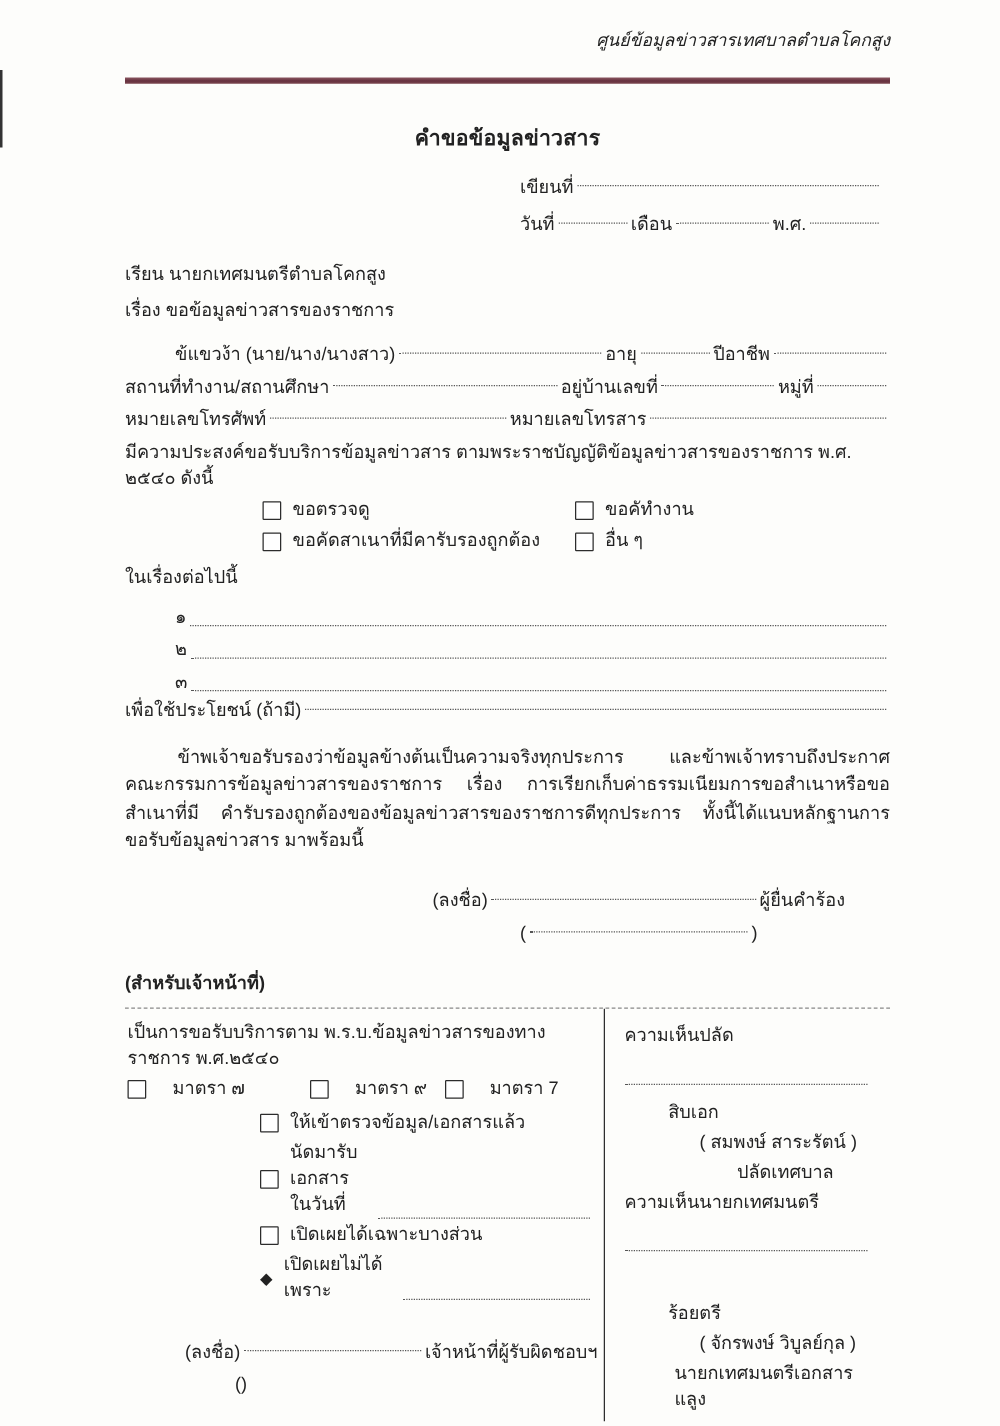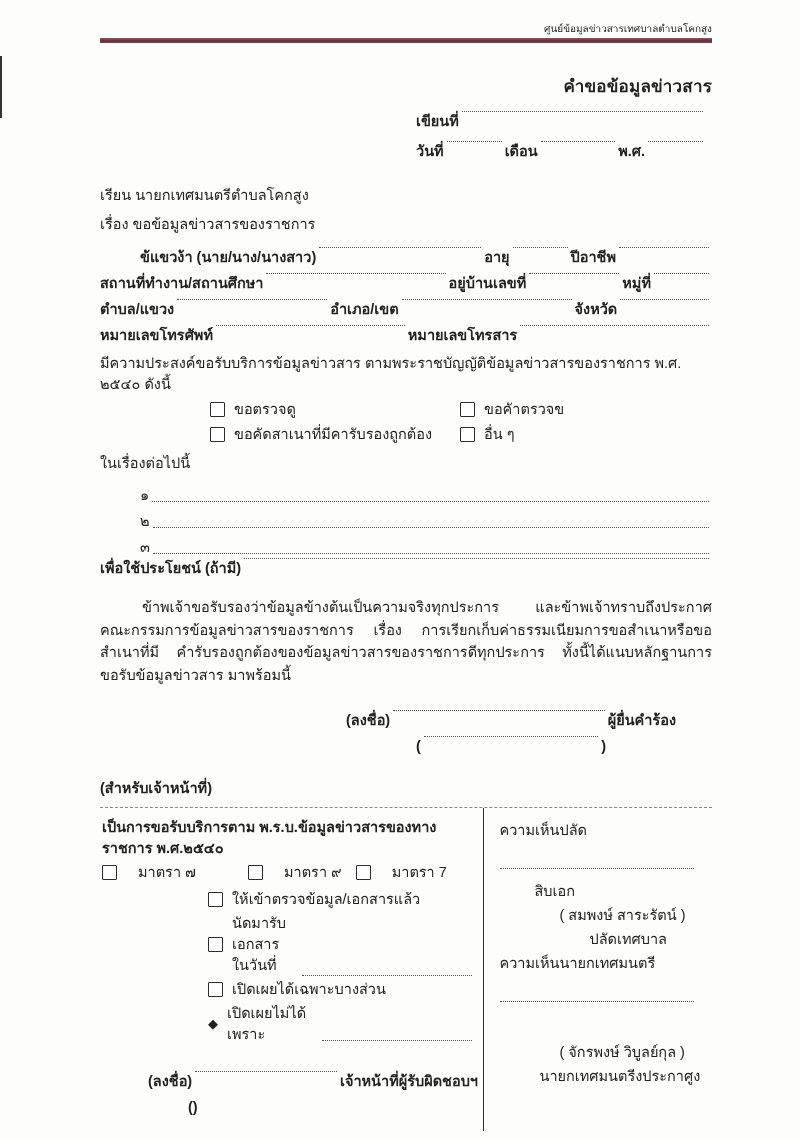--- a/index.html
+++ b/index.html
@@ -12,27 +12,27 @@
     padding:22px 88px 0 100px;
     font-family:"Liberation Sans","DejaVu Sans",sans-serif;
     color:#222;
     font-size:14.5px;
     line-height:1.45;
     overflow:hidden;
   }
   .scan-artifact{position:absolute;left:0;top:56px;width:2px;height:62px;background:#333;}
 
   
-  .org-line{text-align:right;font-size:10px;margin-bottom:1px;}
+  .org-line{text-align:right;font-size:14px;margin-bottom:20px;font-style:italic;}
   .maroon-rule{height:5px;background:linear-gradient(#8a5660 0%,#66313e 55%,#7b4750 100%);}
 
-  .doc-title{text-align:right;font-weight:bold;font-size:17px;margin-top:32px;letter-spacing:.2px;}
-
-  
-  .row{display:flex;align-items:flex-start;min-height:26px;font-weight:bold;}
+  .doc-title{text-align:center;font-weight:bold;font-size:17px;margin-top:32px;letter-spacing:.2px;}
+
+  
+  .row{display:flex;align-items:center;min-height:26px;}
   .row .lbl{white-space:nowrap;}
   .dots{flex:1 1 auto;border-bottom:1.6px dotted #555;margin:0 3px 4px 3px;height:0;min-width:20px;}
   .dots.w55{flex:0 0 55px;}
   .dots.w90{flex:0 0 90px;}
   .dots.w150{flex:0 0 150px;}
   .dots.w170{flex:0 0 170px;}
   .indent40{margin-left:40px;}
 
   .written-block{width:290px;margin-left:auto;margin-right:6px;margin-top:12px;}
   .written-block .row{min-height:30px;}
@@ -120,44 +120,36 @@
   </div>
   <div class="row">
     <span class="lbl">สถานที่ทำงาน/สถานศึกษา</span>
     <span class="dots"></span>
     <span class="lbl">อยู่บ้านเลขที่</span>
     <span class="dots w90"></span>
     <span class="lbl">หมู่ที่</span>
     <span class="dots w55"></span>
   </div>
   <div class="row">
-    <span class="lbl">ตำบล/แขวง</span>
-    <span class="dots w150"></span>
-    <span class="lbl">อำเภอ/เขต</span>
-    <span class="dots w170"></span>
-    <span class="lbl">จังหวัด</span>
-    <span class="dots"></span>
-  </div>
-  <div class="row">
     <span class="lbl">หมายเลขโทรศัพท์</span>
     <span class="dots"></span>
     <span class="lbl">หมายเลขโทรสาร</span>
     <span class="dots"></span>
   </div>
   <div class="plain-line" style="margin-top:2px;">มีความประสงค์ขอรับบริการข้อมูลข่าวสาร ตามพระราชบัญญัติข้อมูลข่าวสารของราชการ พ.ศ. ๒๕๔๐ ดังนี้</div>
 
   <div class="cb-grid">
     <div class="cb-row">
       <span class="cb-item cb-col1">
         <span class="cb"></span>
         <span>ขอตรวจดู</span>
       </span>
       <span class="cb-item">
         <span class="cb"></span>
-        <span>ขอคัาตรวจข</span>
+        <span>ขอคัทำงาน</span>
       </span>
     </div>
     <div class="cb-row">
       <span class="cb-item cb-col1">
         <span class="cb"></span>
         <span>ขอคัดสาเนาที่มีคารับรองถูกต้อง</span>
       </span>
       <span class="cb-item">
         <span class="cb"></span>
         <span>อื่น ๆ</span>
@@ -260,19 +252,20 @@
 
     <div class="ot-right">
       <div class="opinion">ความเห็นปลัด</div>
       <div class="dotline"></div>
       <div class="ind35">สิบเอก</div>
       <div class="ind60">( สมพงษ์  สาระรัตน์ )</div>
       <div class="ind90">ปลัดเทศบาล</div>
       <div class="opinion">ความเห็นนายกเทศมนตรี</div>
       <div class="dotline"></div>
       <div class="gap"></div>
+      <div class="ind35">ร้อยตรี</div>
       <div class="ind60">( จักรพงษ์  วิบูลย์กุล )</div>
-      <div class="ind40">นายกเทศมนตรีงประกาศูง</div>
+      <div class="ind40">นายกเทศมนตรีเอกสารแลูง</div>
     </div>
 
   </div>
 
 </div>
 
 </body></html>

